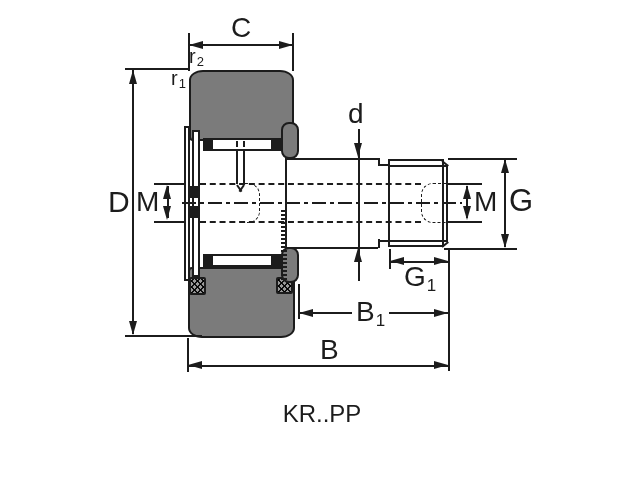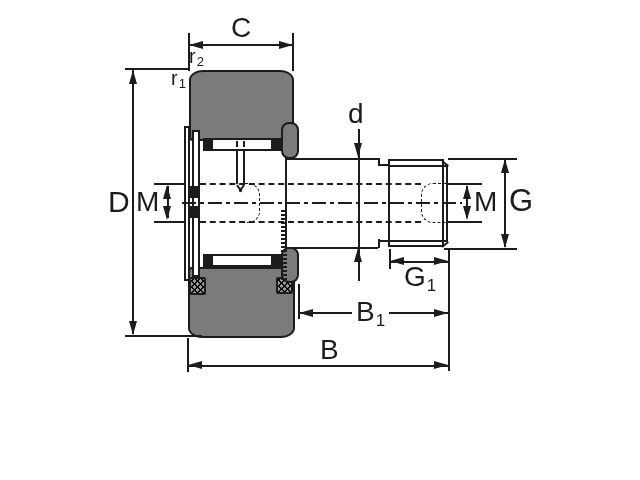--- a/index.html
+++ b/index.html
@@ -185,15 +185,16 @@
 
   <div class="vl" style="left:186.5px;top:338px;height:34px;"></div>
   <div class="hl" style="left:188px;top:364.5px;width:260px;"></div>
   <div class="ah l" style="left:188px;top:361px;"></div>
   <div class="ah r" style="left:434px;top:361px;"></div>
   <div class="lab onwhite" style="left:316px;top:336px;">
     <span>B</span>
   </div>
 
   <div id="caption">
+    <div>KR..PP</div>
   </div>
 
 </div>
 
 </body></html>

